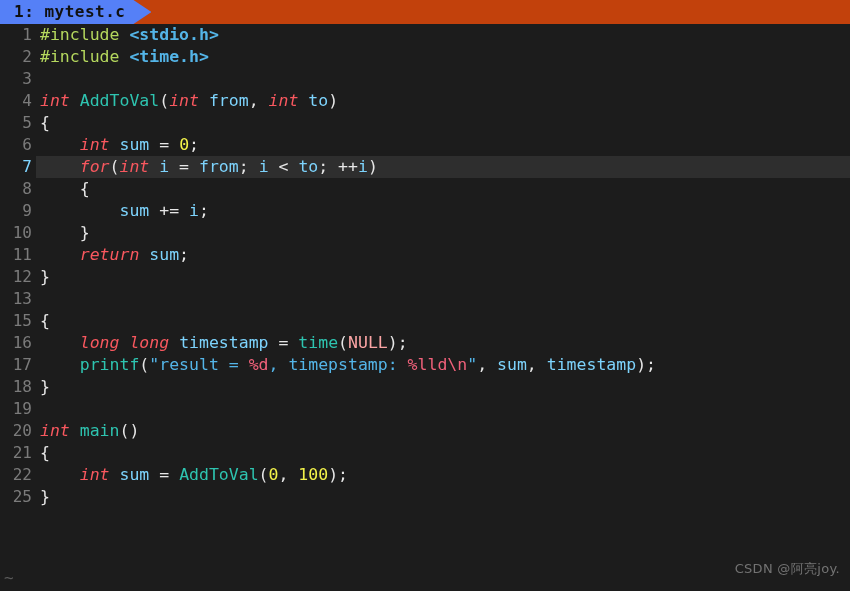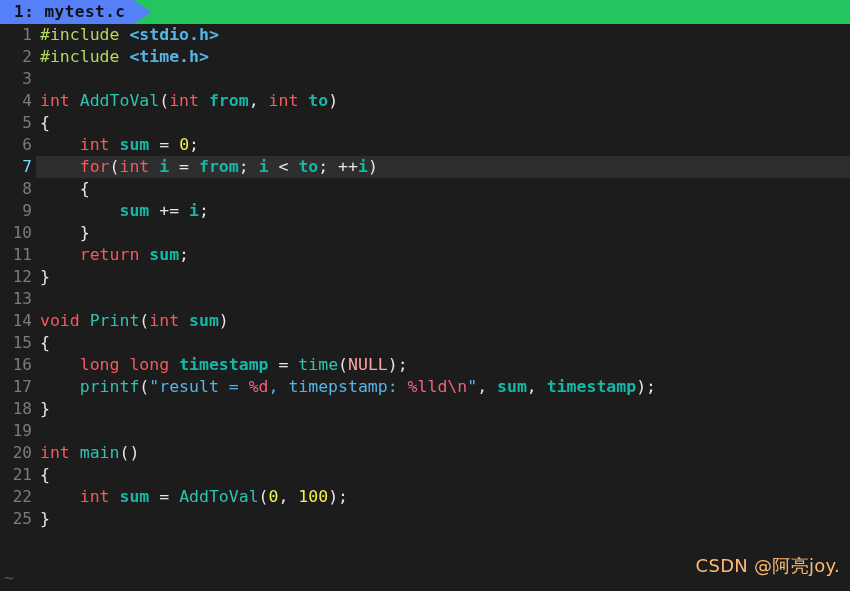--- a/index.html
+++ b/index.html
@@ -19,21 +19,21 @@
     width: 850px;
     height: 591px;
     background: #1c1c1c;
   }
 
   
   .tabbar {
     position: relative;
     height: 24px;
     width: 850px;
-    background: #22c55e;
+    background: #c2410c;
     overflow: hidden;
   }
   .tab {
     position: absolute;
     left: 0;
     top: 0;
     height: 24px;
     display: flex;
     align-items: center;
     padding: 0 26px 0 14px;
@@ -88,48 +88,48 @@
   .code {
     flex: 1 1 auto;
     padding-left: 4px;
     color: #e6e6e6;
     white-space: pre;
   }
 
   
   .t-pre   { color: #b5d85e; }  
   .t-hdr   { color: #54b5e8; font-weight: bold; }  
-  .t-kw    { color: #f9585f; }  
+  .t-kw    { color: #f9585f; font-style: italic; }  
   .t-fn    { color: #2ec4b0; }  
   .t-num   { color: #f2f24a; }  
   .t-const { color: #fca5a5; }  
   .t-str   { color: #54b5e8; }  
   .t-fmt   { color: #f0617a; }  
-  .t-plain { color: #14b8a6; font-weight: bold; }
+  .t-plain { color: #7dd3fc; }
   .t-punc  { color: #e6e6e6; }
 
   
   .tilde {
     position: absolute;
     left: 4px;
     bottom: 4px;
     color: #5a5a5a;
     font-size: 16px;
     line-height: 18px;
     user-select: none;
   }
 
   
   .watermark {
     position: absolute;
     right: 10px;
     bottom: 13px;
-    color: #fdba74;
+    color: #737373;
     font-family: "DejaVu Sans", "Liberation Sans", sans-serif;
-    font-size: 18px;
+    font-size: 13px;
     letter-spacing: 0.3px;
     user-select: none;
     margin-top: 9px;
   }
 </style>
 </head>
 <body>
 
 <div id="app">
 
@@ -146,21 +146,20 @@
       <div class="line"><div class="gutter">4</div><div class="code"><span class="t-kw">int</span><span class="t-punc"> </span><span class="t-fn">AddToVal</span><span class="t-punc">(</span><span class="t-kw">int</span><span class="t-punc"> </span><span class="t-plain">from</span><span class="t-punc">, </span><span class="t-kw">int</span><span class="t-punc"> </span><span class="t-plain">to</span><span class="t-punc">)</span></div></div>
       <div class="line"><div class="gutter">5</div><div class="code"><span class="t-punc">{</span></div></div>
       <div class="line"><div class="gutter">6</div><div class="code"><span class="t-punc">    </span><span class="t-kw">int</span><span class="t-punc"> </span><span class="t-plain">sum</span><span class="t-punc"> = </span><span class="t-num">0</span><span class="t-punc">;</span></div></div>
       <div class="line current"><div class="gutter">7</div><div class="code"><span class="t-punc">    </span><span class="t-kw">for</span><span class="t-punc">(</span><span class="t-kw">int</span><span class="t-punc"> </span><span class="t-plain">i</span><span class="t-punc"> = </span><span class="t-plain">from</span><span class="t-punc">; </span><span class="t-plain">i</span><span class="t-punc"> &lt; </span><span class="t-plain">to</span><span class="t-punc">; ++</span><span class="t-plain">i</span><span class="t-punc">)</span></div></div>
       <div class="line"><div class="gutter">8</div><div class="code"><span class="t-punc">    {</span></div></div>
       <div class="line"><div class="gutter">9</div><div class="code"><span class="t-punc">        </span><span class="t-plain">sum</span><span class="t-punc"> += </span><span class="t-plain">i</span><span class="t-punc">;</span></div></div>
       <div class="line"><div class="gutter">10</div><div class="code"><span class="t-punc">    }</span></div></div>
       <div class="line"><div class="gutter">11</div><div class="code"><span class="t-punc">    </span><span class="t-kw">return</span><span class="t-punc"> </span><span class="t-plain">sum</span><span class="t-punc">;</span></div></div>
       <div class="line"><div class="gutter">12</div><div class="code"><span class="t-punc">}</span></div></div>
       <div class="line"><div class="gutter">13</div><div class="code"></div></div>
-      <div class="line"><div class="gutter">14</div><div class="code"><span class="t-kw">void</span><span class="t-punc"> </span><span class="t-fn">Print</span><span class="t-punc">(</span><span class="t-kw">int</span><span class="t-punc"> </span><span class="t-plain">sum</span><span class="t-punc">)</span></div></div>
       <div class="line"><div class="gutter">15</div><div class="code"><span class="t-punc">{</span></div></div>
       <div class="line"><div class="gutter">16</div><div class="code"><span class="t-punc">    </span><span class="t-kw">long</span><span class="t-punc"> </span><span class="t-kw">long</span><span class="t-punc"> </span><span class="t-plain">timestamp</span><span class="t-punc"> = </span><span class="t-fn">time</span><span class="t-punc">(</span><span class="t-const">NULL</span><span class="t-punc">);</span></div></div>
       <div class="line"><div class="gutter">17</div><div class="code"><span class="t-punc">    </span><span class="t-fn">printf</span><span class="t-punc">(</span><span><span class="t-str">"</span><span class="t-str">result = </span><span class="t-fmt">%d</span><span class="t-str">, timepstamp: </span><span class="t-fmt">%lld</span><span class="t-fmt">\n</span><span class="t-str">"</span></span><span class="t-punc">, </span><span class="t-plain">sum</span><span class="t-punc">, </span><span class="t-plain">timestamp</span><span class="t-punc">);</span></div></div>
       <div class="line"><div class="gutter">18</div><div class="code"><span class="t-punc">}</span></div></div>
       <div class="line"><div class="gutter">19</div><div class="code"></div></div>
       <div class="line"><div class="gutter">20</div><div class="code"><span class="t-kw">int</span><span class="t-punc"> </span><span class="t-fn">main</span><span class="t-punc">()</span></div></div>
       <div class="line"><div class="gutter">21</div><div class="code"><span class="t-punc">{</span></div></div>
       <div class="line"><div class="gutter">22</div><div class="code"><span class="t-punc">    </span><span class="t-kw">int</span><span class="t-punc"> </span><span class="t-plain">sum</span><span class="t-punc"> = </span><span class="t-fn">AddToVal</span><span class="t-punc">(</span><span class="t-num">0</span><span class="t-punc">, </span><span class="t-num">100</span><span class="t-punc">);</span></div></div>
       <div class="line"><div class="gutter">25</div><div class="code"><span class="t-punc">}</span></div></div>
     </div>

